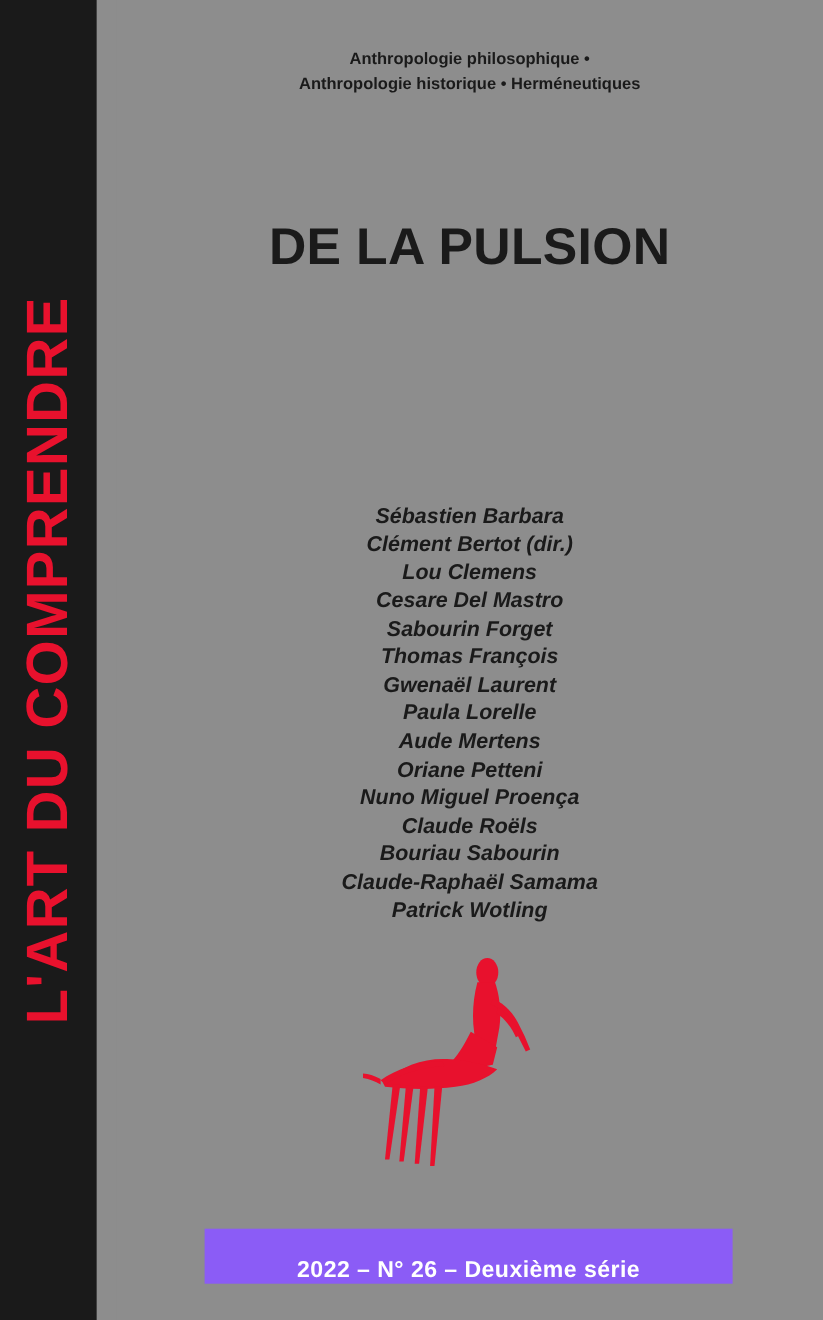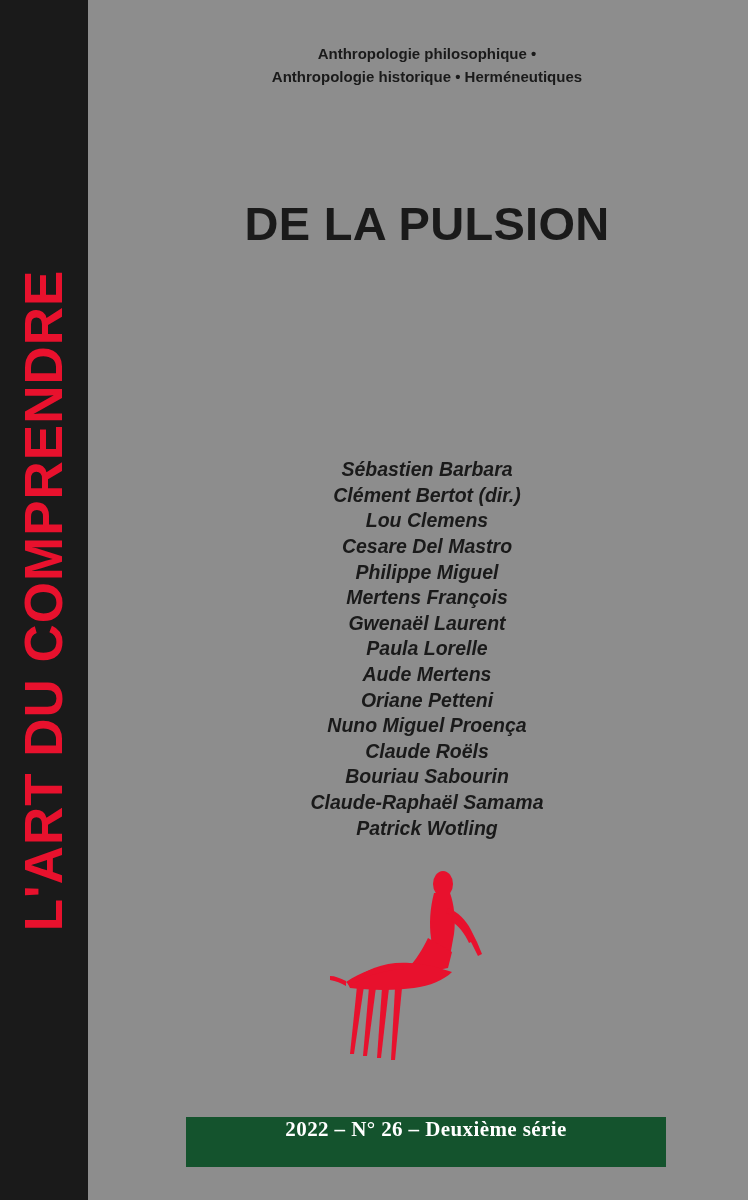--- a/index.html
+++ b/index.html
@@ -115,25 +115,24 @@
     width: 190px;
     height: 195px;
   }
 
   .footer-band {
     position: absolute;
     left: 186px;
     right: 82px;
     bottom: 33px;
     height: 50px;
-    background: #14532d;
+    background: #8b5cf6;
     display: flex;
-    align-items: flex-start;
+    align-items: flex-end;
     justify-content: center;
-    font-family: Liberation Serif, serif;
   }
   .footer-band span {
     color: #ffffff;
     font-size: 21px;
     font-weight: bold;
     letter-spacing: 0.4px;
   }
 </style>
 </head>
 <body>
@@ -154,22 +153,22 @@
 
   <div class="main-title">
     <span class="line2">DE LA PULSION</span>
   </div>
 
   <div class="authors">
     <div>Sébastien Barbara</div>
     <div>Clément Bertot (dir.)</div>
     <div>Lou Clemens</div>
     <div>Cesare Del Mastro</div>
-    <div>Philippe Miguel</div>
-    <div>Mertens François</div>
+    <div>Sabourin Forget</div>
+    <div>Thomas François</div>
     <div>Gwenaël Laurent</div>
     <div>Paula Lorelle</div>
     <div>Aude Mertens</div>
     <div>Oriane Petteni</div>
     <div>Nuno Miguel Proença</div>
     <div>Claude Roëls</div>
     <div>Bouriau Sabourin</div>
     <div>Claude-Raphaël Samama</div>
     <div>Patrick Wotling</div>
   </div>

